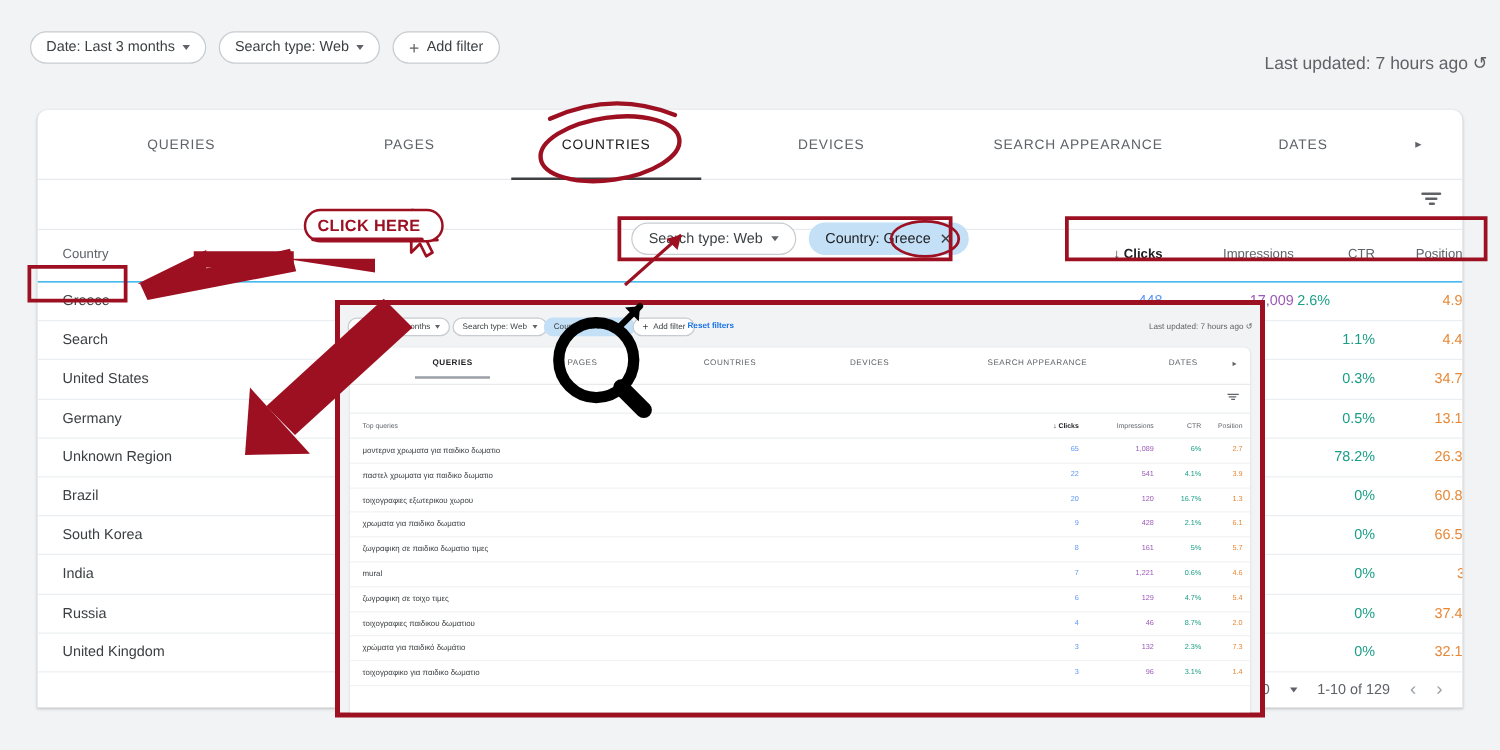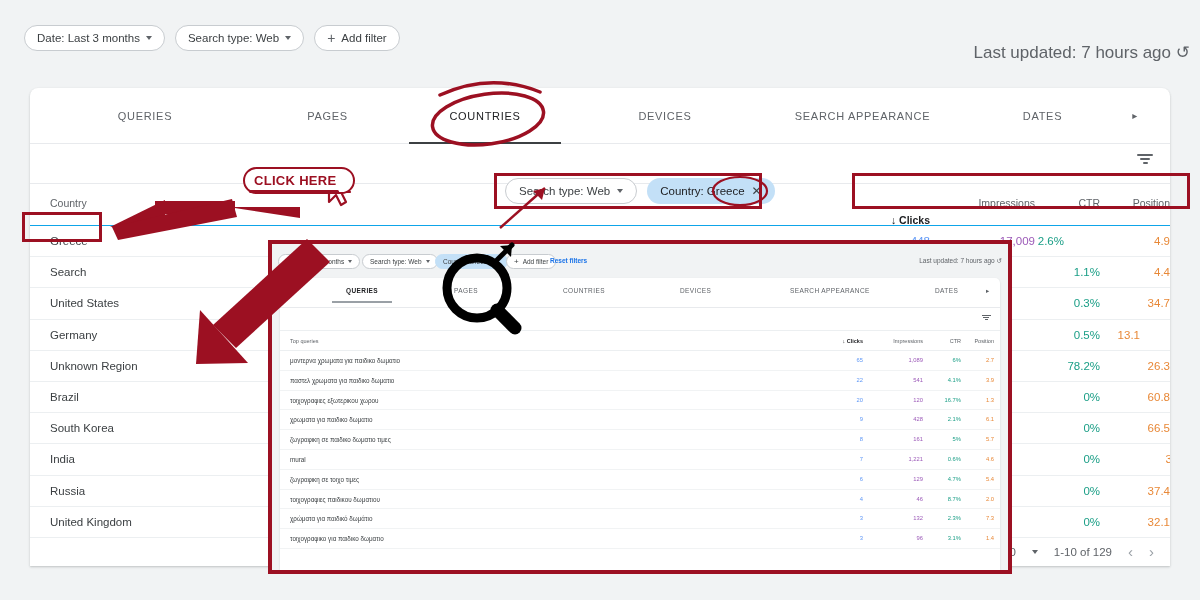--- a/index.html
+++ b/index.html
@@ -26,21 +26,21 @@
     background:#ffffff;
     font-size:11.5px; color:#3c4043;
     white-space:nowrap;
     margin-right:10px;
   }
   .chip.first { margin-left:24px; }
   .caret { width:0;height:0;border-left:3.5px solid transparent;border-right:3.5px solid transparent;border-top:4px solid #5f6368; display:inline-block; }
   .plus { font-size:14px; line-height:1; color:#5f6368; font-weight:400; }
   #lastupdated {
     position:absolute; right:10px; top:42px;
-    font-size:17px; color:#5f6368; white-space:nowrap;
+    font-size:14px; color:#5f6368; white-space:nowrap;
   }
   .refresh-glyph { display:inline-block; color:#5f6368; }
 
   
   #card {
     position:absolute; left:30px; top:88px; width:1140px; height:478px;
     background:#ffffff;
     border-radius:8px 8px 0 0;
     box-shadow:0 1px 2px rgba(60,64,67,.18), 0 1px 3px rgba(60,64,67,.10);
     overflow:hidden;
@@ -87,21 +87,21 @@
   .chip2.bluec { background:#c3e0f7; color:#202124; }
   .xmark { font-size:12px; color:#3c4043; }
 
   
   #thead {
     position:relative; height:42px; border-bottom:1px solid #0ea5e9;
   }
   .th {
     position:absolute; top:13px; font-size:10.5px; color:#5f6368; white-space:nowrap;
   }
-  .th.lead { color:#202124; font-weight:bold;margin-top:17px; }
+  .th.lead { color:#202124; font-weight:bold; }
   .th.right { text-align:right; }
 
   
   .row {
     position:relative; height:31.2px; border-bottom:1px solid #eceff1;
   }
   .ccell { position:absolute; left:20px; top:9px; font-size:11.5px; color:#3c4043; white-space:nowrap;}
   .ncell { position:absolute; top:9px; font-size:11.5px; text-align:right; white-space:nowrap; }
   .c-clicks { color:#5e97f6; }
   .c-impr  { color:#9c5ab8; }
@@ -253,21 +253,21 @@
         <div class="ncell c-clicks" style="left:820px;width:80px"></div>
         <div class="ncell c-impr" style="left:900px;width:105px"></div>
         <div class="ncell c-ctr" style="left:1005px;width:65px">0.3%</div>
         <div class="ncell c-pos" style="left:1070px;width:70px">34.7</div>
       </div>
       <div class="row">
         <div class="ccell">Germany</div>
         <div class="ncell c-clicks" style="left:820px;width:80px"></div>
         <div class="ncell c-impr" style="left:900px;width:105px"></div>
         <div class="ncell c-ctr" style="left:1005px;width:65px">0.5%</div>
-        <div class="ncell c-pos" style="left:1040px;width:70px">13.1</div>
+        <div class="ncell c-pos" style="left:1070px;width:70px">13.1</div>
       </div>
       <div class="row">
         <div class="ccell">Unknown Region</div>
         <div class="ncell c-clicks" style="left:820px;width:80px"></div>
         <div class="ncell c-impr" style="left:900px;width:105px"></div>
         <div class="ncell c-ctr" style="left:1005px;width:65px">78.2%</div>
         <div class="ncell c-pos" style="left:1070px;width:70px">26.3</div>
       </div>
       <div class="row">
         <div class="ccell">Brazil</div>

